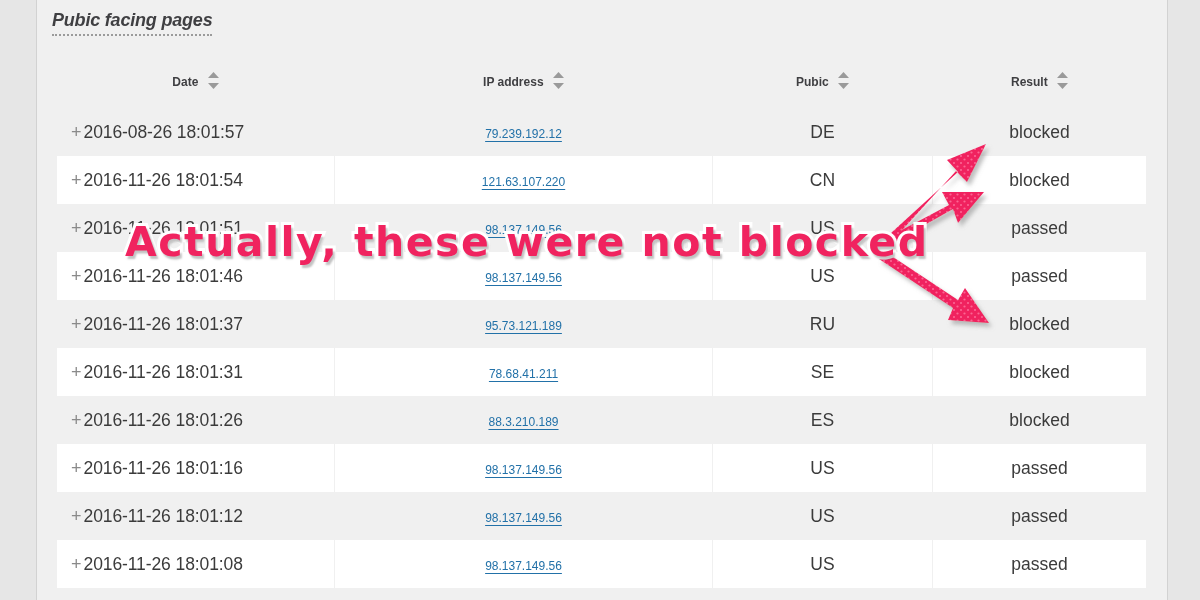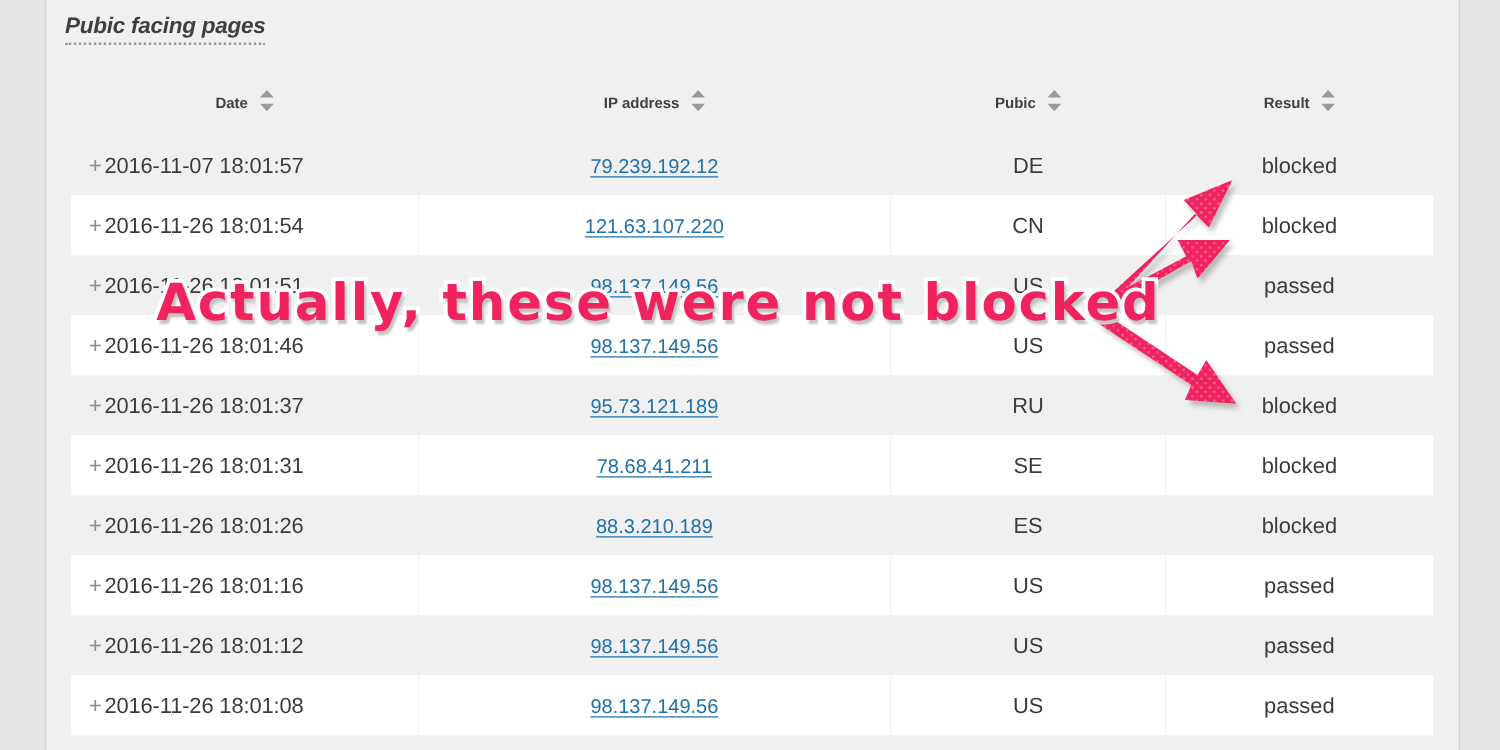--- a/index.html
+++ b/index.html
@@ -106,21 +106,21 @@
     margin-right: 2px;
     display: inline-block;
   }
   .date-text { letter-spacing: -0.1px; }
 
   .ip-link {
     color: #2271a8;
     text-decoration: underline;
     text-underline-offset: 3px;
     cursor: pointer;
-    font-size: 16px;
+    font-size: 12px;
   }
 
   
   .sort-icon {
     display: inline-block;
     vertical-align: middle;
     margin-left: 6px;
     margin-top: -2px;
   }
 
@@ -198,21 +198,21 @@
             <svg width="11" height="17" viewBox="0 0 11 17">
               <polygon points="5.5,0 11,6 0,6" fill="#9a9a9a"></polygon>
               <polygon points="5.5,17 0,11 11,11" fill="#9a9a9a"></polygon>
             </svg>
           </span>
         </th>
       </tr>
     </thead>
     <tbody id="log-table-body">
         <tr class="row-odd">
-          <td class="cell-date"><span class="expander">+</span><span class="date-text">2016-11-07 18:01:57</span></td>
+          <td class="cell-date"><span class="expander">+</span><span class="date-text">2016-08-26 18:01:57</span></td>
           <td class="cell-ip"><span class="ip-link">79.239.192.12</span></td>
           <td class="cell-code">DE</td>
           <td class="cell-result">blocked</td>
         </tr>
         <tr class="row-even">
           <td class="cell-date"><span class="expander">+</span><span class="date-text">2016-11-26 18:01:54</span></td>
           <td class="cell-ip"><span class="ip-link">121.63.107.220</span></td>
           <td class="cell-code">CN</td>
           <td class="cell-result">blocked</td>
         </tr>

